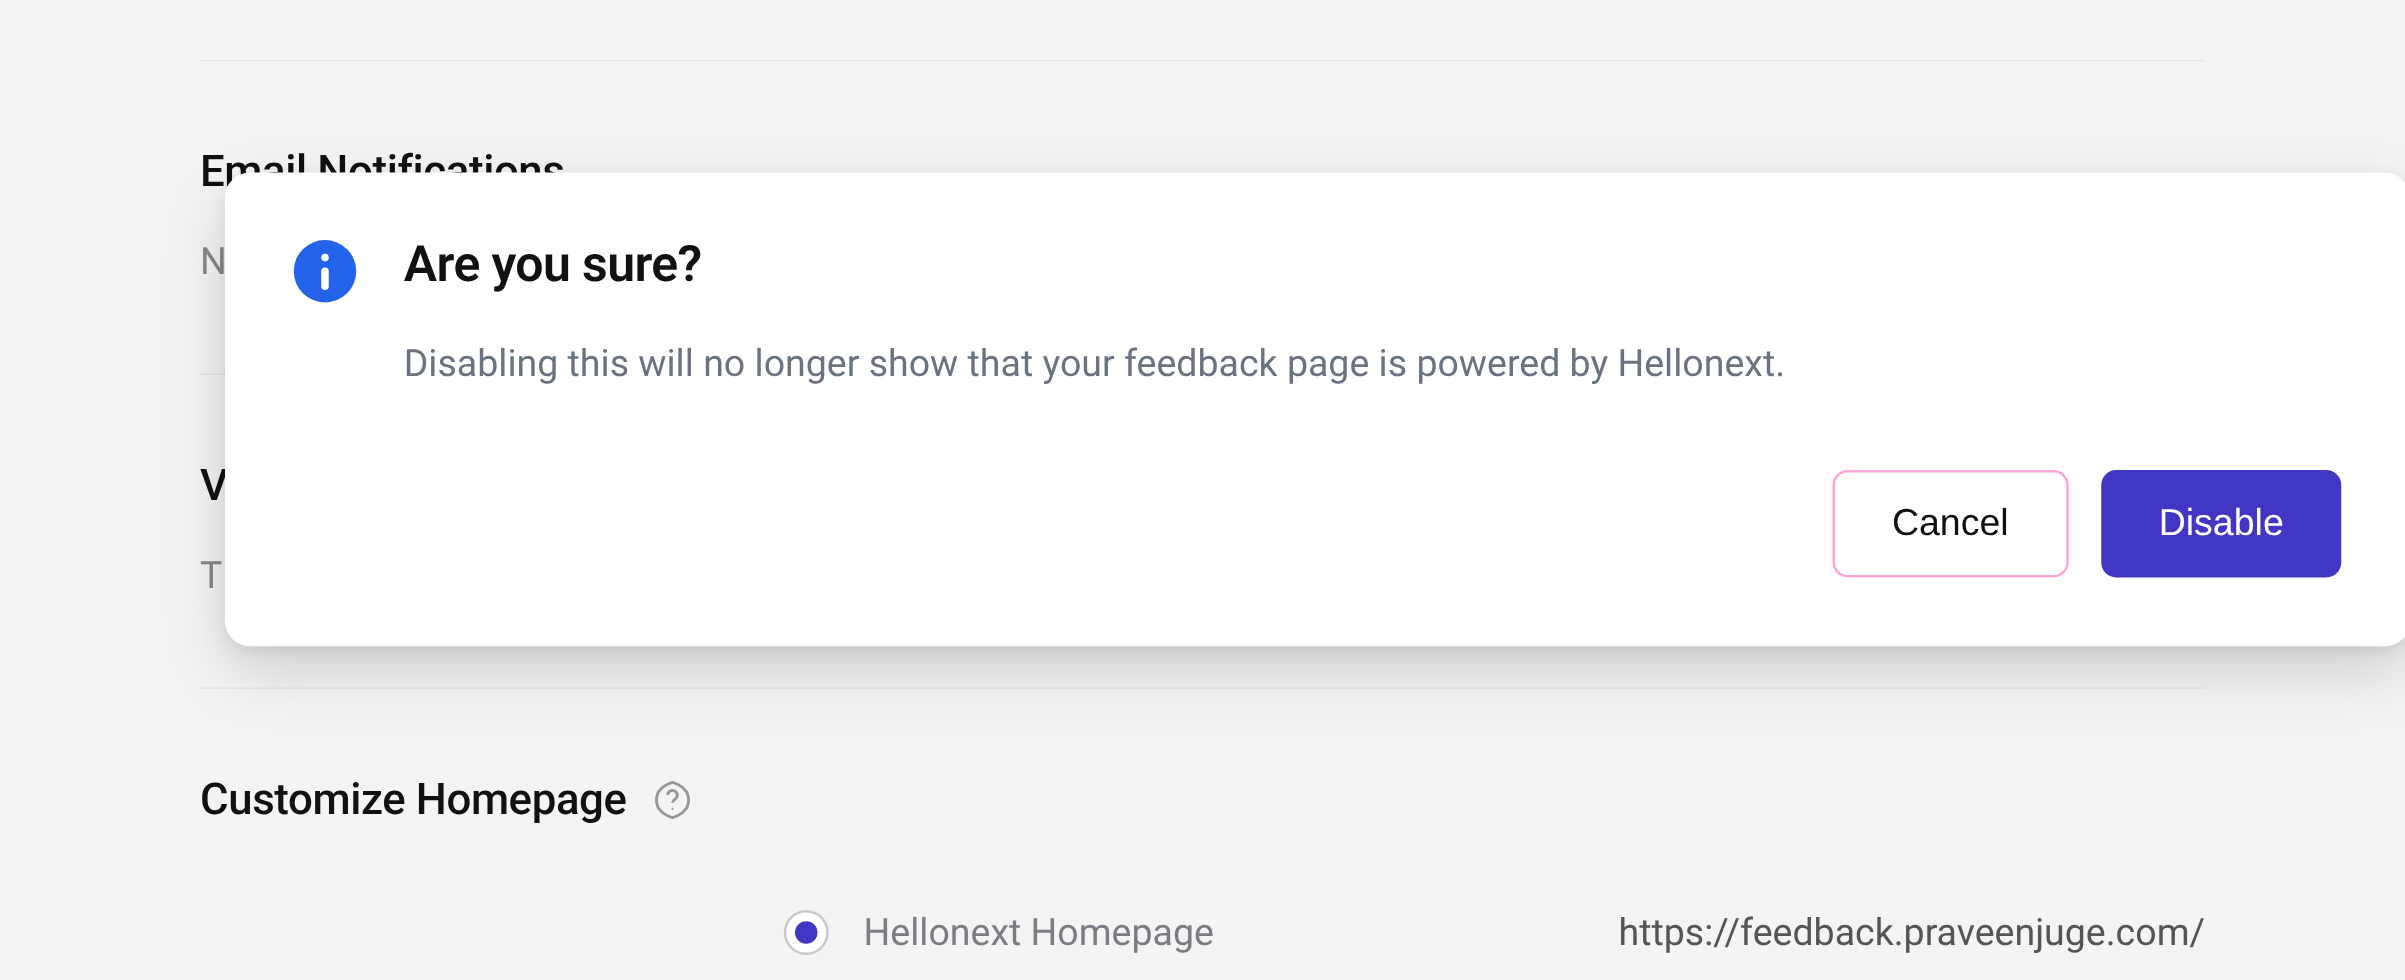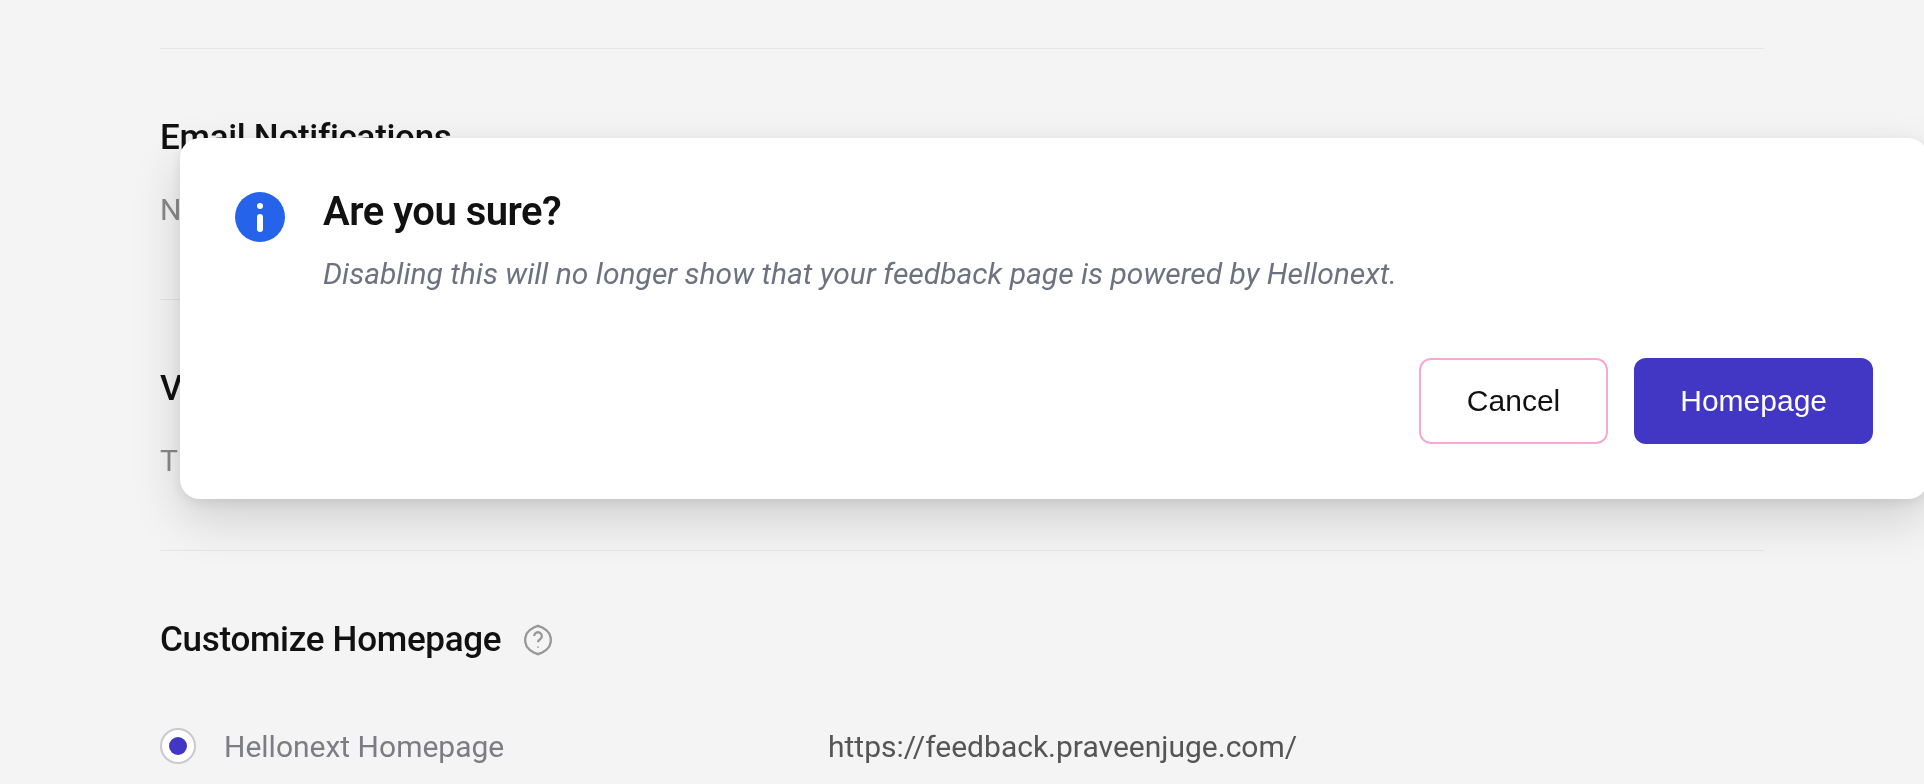--- a/index.html
+++ b/index.html
@@ -58,20 +58,21 @@
     }
     .help-badge svg {
       width: 34px;
       height: 34px;
     }
     .home-row {
       display: flex;
       align-items: center;
       margin-top: 68px;
       gap: 28px;
+      justify-content: flex-end;
     }
     .radio {
       width: 36px;
       height: 36px;
       border-radius: 50%;
       border: 2px solid #c9c9d0;
       display: flex;
       align-items: center;
       justify-content: center;
       background: #fff;
@@ -141,24 +142,23 @@
     }
     .modal-title {
       font-size: 40px;
       font-weight: 600;
       color: #111;
       letter-spacing: -0.5px;
     }
     .modal-desc {
       font-size: 30px;
       color: #6b7280;
-      margin-top: 16px;
+      margin-top: 34px;
       line-height: 1.55;
       max-width: 1330px;
-      font-style: italic;
     }
     .modal-actions {
       display: flex;
       justify-content: flex-end;
       gap: 26px;
       margin-top: 60px;
     }
     .btn {
       font-size: 30px;
       font-weight: 500;
@@ -227,15 +227,15 @@
         <span class="i-bar"></span>
       </span>
     </span>
     <div>
       <div class="modal-title">Are you sure?</div>
       <div class="modal-desc">Disabling this will no longer show that your feedback page is powered by Hellonext.</div>
     </div>
   </div>
   <div class="modal-actions">
     <button class="btn btn-cancel">Cancel</button>
-    <button class="btn btn-primary">Homepage</button>
+    <button class="btn btn-primary">Disable</button>
   </div>
 </div>
 
 </body></html>

